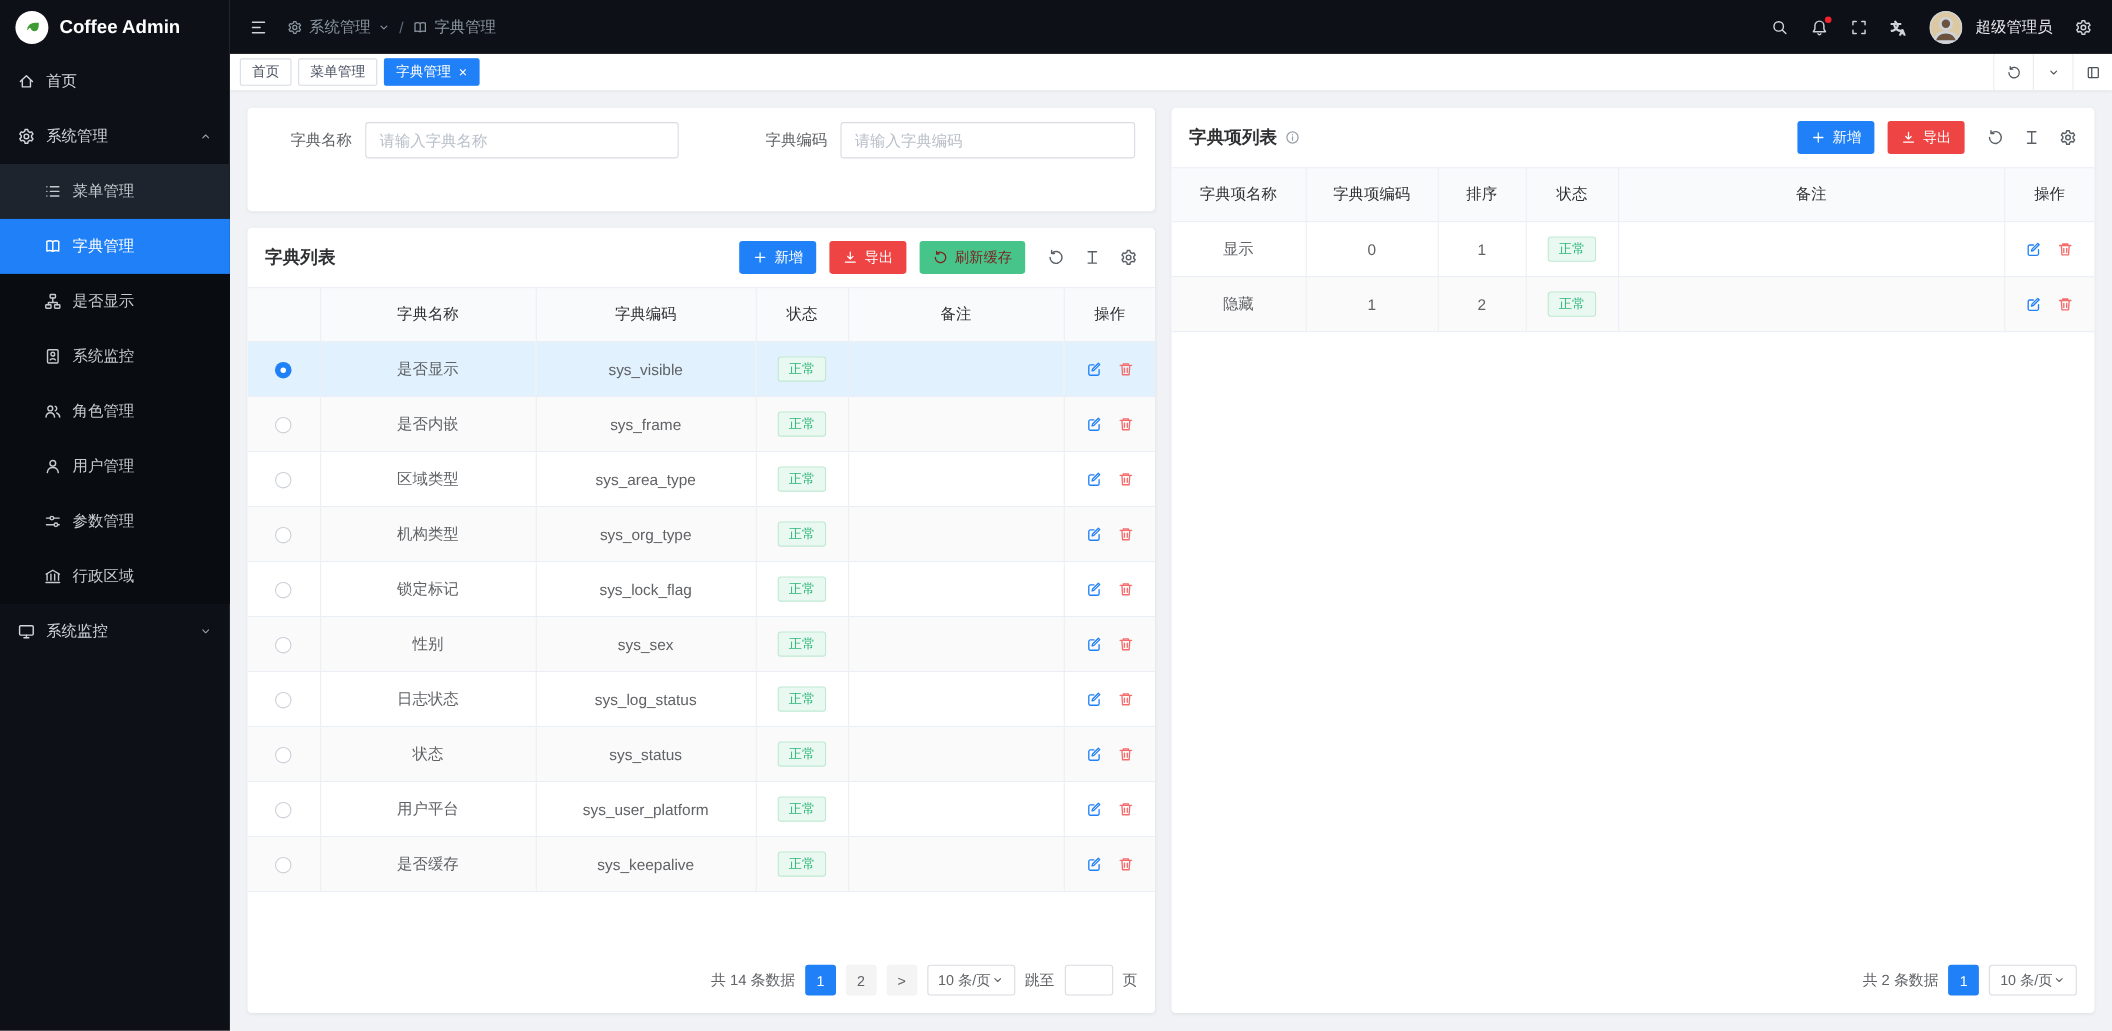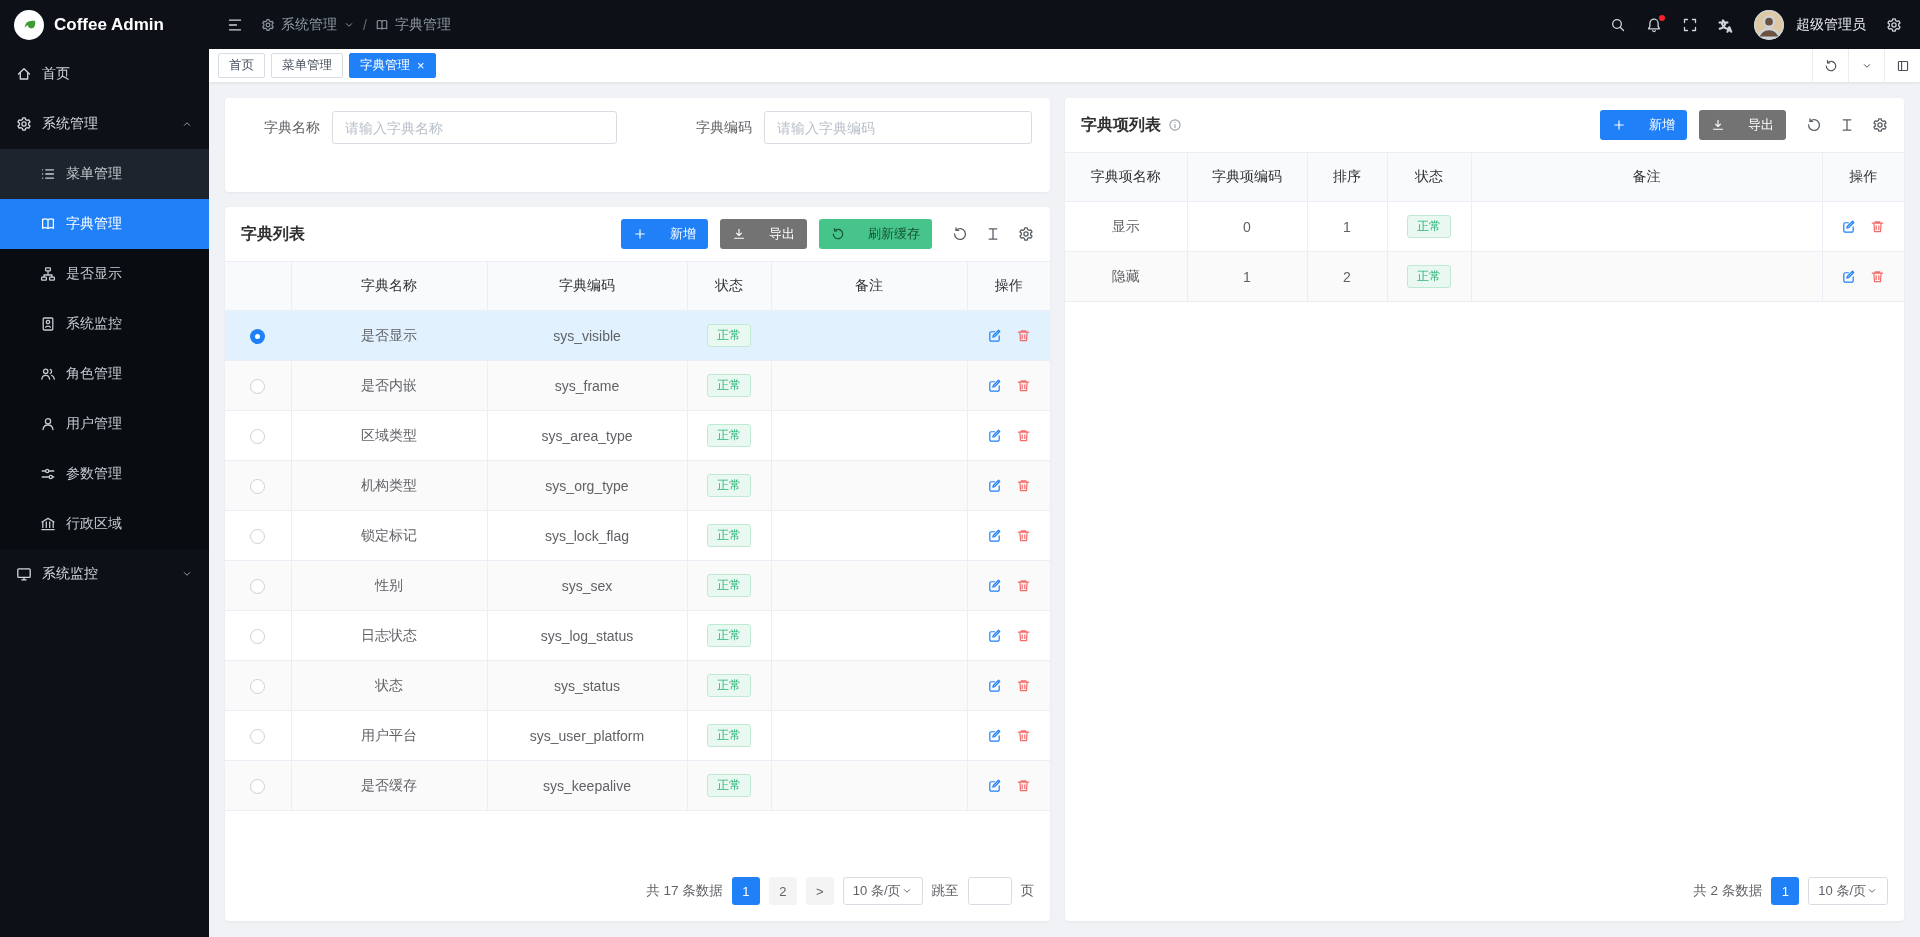--- a/index.html
+++ b/index.html
@@ -51,25 +51,25 @@
   
   .search-card{height:94px;padding:13px 27px 8px 20px}
   .form-row{display:flex;align-items:center}
   .field{display:flex;align-items:center}
   .field + .field{margin-left:60px}
   .field-label{width:75px;text-align:right;margin-right:12px;color:#606266;font-size:14px}
   .field input{width:285px;height:33px;border:1px solid #d9dce3;border-radius:3px;padding:0 12px;font-size:14px;color:#8b5cf6;outline:none;font-family:inherit}
   .field input::placeholder{color:#b8bfc9}
   .field.code-field input{width:268px}
   .btn-row{display:flex;justify-content:flex-end;gap:12px;margin-top:8px}
-  .btn{height:32px;padding:0 14px;border-radius:3px;font-size:14px;display:inline-flex;align-items:center;gap:23px;border:none;cursor:pointer;font-family:inherit}
+  .btn{height:32px;padding:0 14px;border-radius:3px;font-size:14px;display:inline-flex;align-items:center;gap:6px;border:none;cursor:pointer;font-family:inherit}
   .btn-plain{background:#fff;border:1px solid #d9dce3;color:#606266}
   .btn-primary{background:#2080f7;color:#fff}
-  .btn-warning{background:#737373;color:#fff}
-  .btn-success{background:#46c48a;color:#14532d}
+  .btn-warning{background:#ef4444;color:#fff}
+  .btn-success{background:#46c48a;color:#7f1d1d}
   .btn-sm{height:30px;font-size:13px;padding:0 12px}
 
   
   .list-card{flex:1;display:flex;flex-direction:column;overflow:hidden}
   .card-head{display:flex;align-items:center;padding:12px 16px}
   .card-title{font-size:16px;font-weight:bold;color:#303133;display:flex;align-items:center;gap:7px}
   .info-ic{color:#9aa0a8}
   .head-actions{margin-left:auto;display:flex;align-items:center;gap:12px}
   .tool-trio{display:flex;align-items:center;gap:17px;margin-left:8px;color:#5a6066}
   .tool-trio .tool{cursor:pointer;display:flex}
@@ -646,21 +646,21 @@
                       <path d="M2.5 4.5h11M5.5 4.5V3h5v1.5M4.2 4.5l.6 9h6.4l.6-9M6.6 7.2v4M9.4 7.2v4"></path>
                     </svg>
                   </span>
                 </span>
               </td>
           </tr>
         </tbody>
       </table>
 
       <div class="pagination">
-        <span>共 17 条数据</span>
+        <span>共 14 条数据</span>
         <span class="page-btn active">1</span>
         <span class="page-btn">2</span>
         <span class="page-btn">&gt;</span>
         <span class="page-size">
           <span>10 条/页</span>
           <span>
               <svg class="ic-xs" viewBox="0 0 16 16">
                 <path d="M4.5 6.2L8 9.7l3.5-3.5"></path>
               </svg>
             </span>

